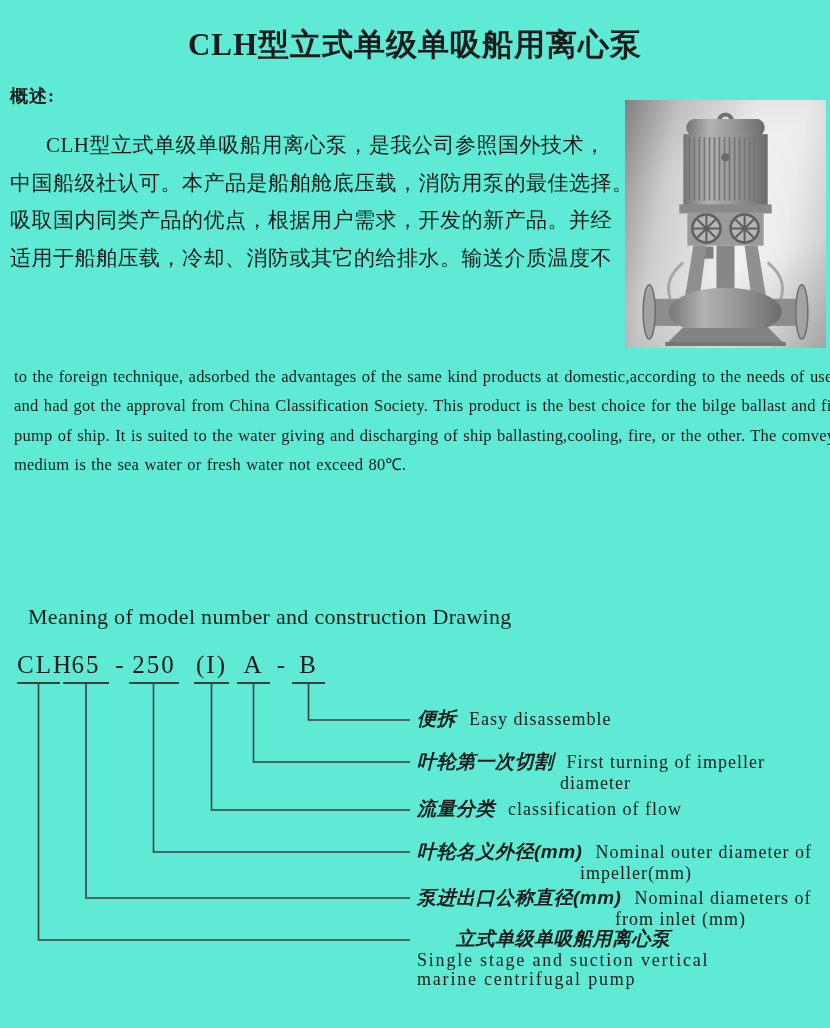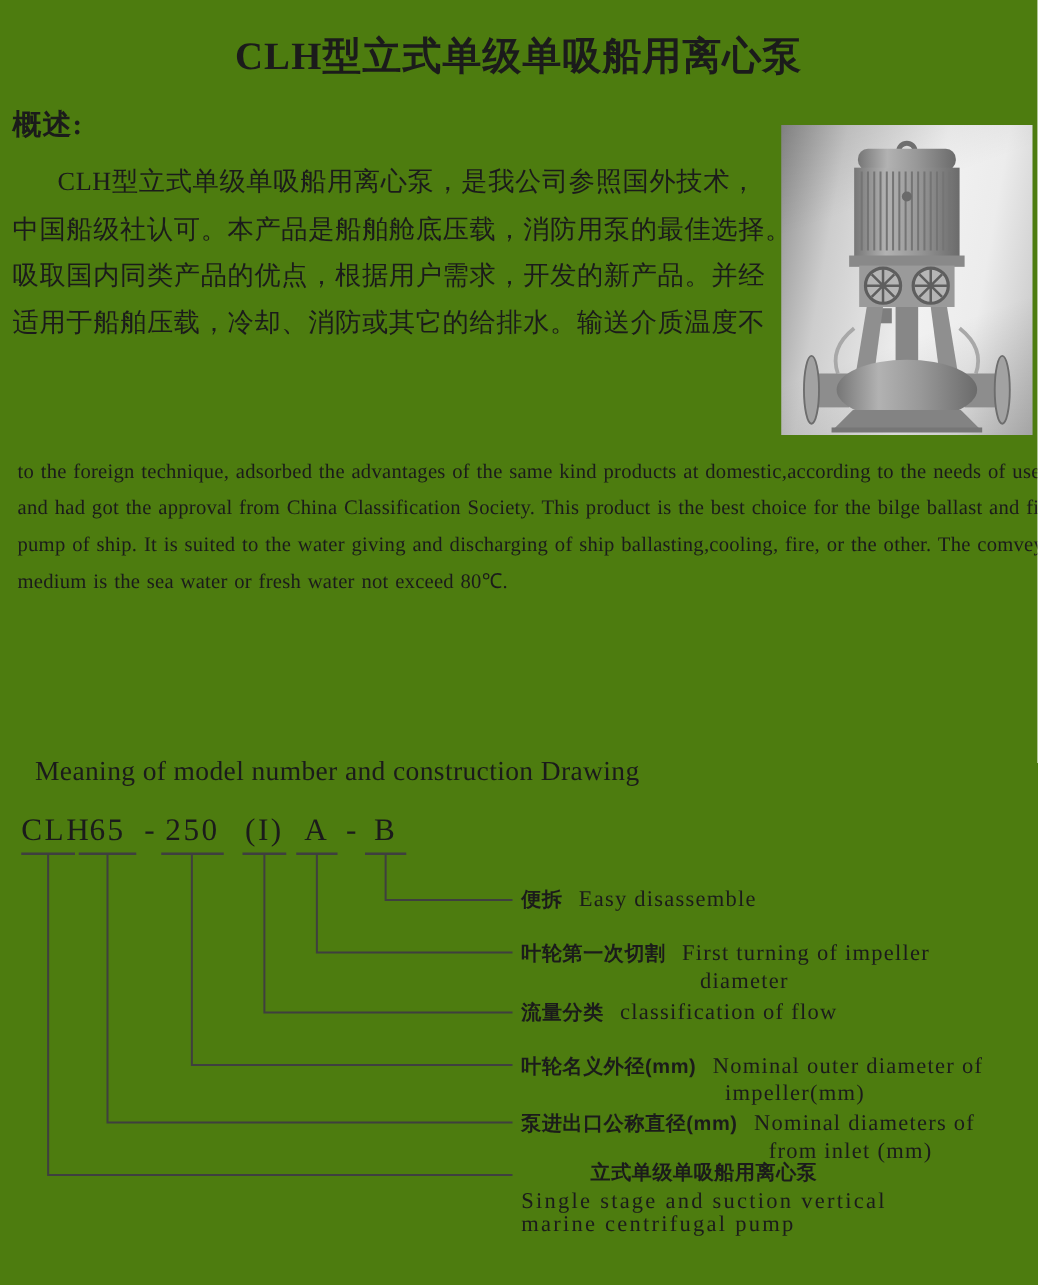--- a/index.html
+++ b/index.html
@@ -1,29 +1,29 @@
 <!DOCTYPE html>
 <html><head>
 <meta charset="utf-8">
 <style>
   html,body { margin:0; padding:0; background:#ffffff; }
   .page {
     position:relative; width:830px; height:1028px;
-    background:#4d7c0f; overflow:hidden;
+    background:#5eead4; overflow:hidden;
     font-family:"Liberation Serif", serif; color:#1b1b1b;
   }
 
   .title {
     position:absolute; top:24px; left:0; width:100%;
     text-align:center; font-size:31px; font-weight:bold; letter-spacing:1px;
   }
 
   .overview-heading {
     position:absolute; left:10px; top:84px;
-    font-size:23px; font-weight:bold; letter-spacing:1px;
+    font-size:18px; font-weight:bold; letter-spacing:1px;
   }
 
   .cn-para { position:absolute; left:10px; top:127px; width:612px;
     font-size:21px; line-height:37.6px; letter-spacing:0.5px; }
   .cn-para .cnline { white-space:nowrap; }
   .cn-para .indent { padding-left:36px; }
 
   .photo {
     position:absolute; left:625px; top:100px; width:201px; height:248px;
     background:
@@ -60,21 +60,21 @@
   #seg-i   { left:194px; width:35px; }
   #seg-a   { left:237px; width:33px; }
   #dash-2  { left:271px; width:20px; }
   #seg-b   { left:292px; width:33px; }
 
   .connectors { position:absolute; left:0; top:645px; width:420px; height:310px; }
 
   .expl { position:absolute; left:417px; }
   .expl .cn {
     font-family:"Liberation Sans", sans-serif; font-weight:bold;
-    font-size:16px; margin-right:13px; letter-spacing:0.5px;
+    font-size:19px; margin-right:13px; letter-spacing:0.5px;font-style:italic;
   }
   .expl .en { font-size:18px; letter-spacing:1px; }
   .expl .line1 { white-space:nowrap; line-height:22px; }
   .expl .line2 { white-space:nowrap; line-height:19px; font-size:18px; letter-spacing:1px; }
   #expl-1 { top:708px; }
   #expl-2 { top:751px; }
   #expl-2 .line2 { margin-left:143px; }
   #expl-3 { top:798px; }
   #expl-4 { top:841px; }
   #expl-4 .line2 { margin-left:163px; }

